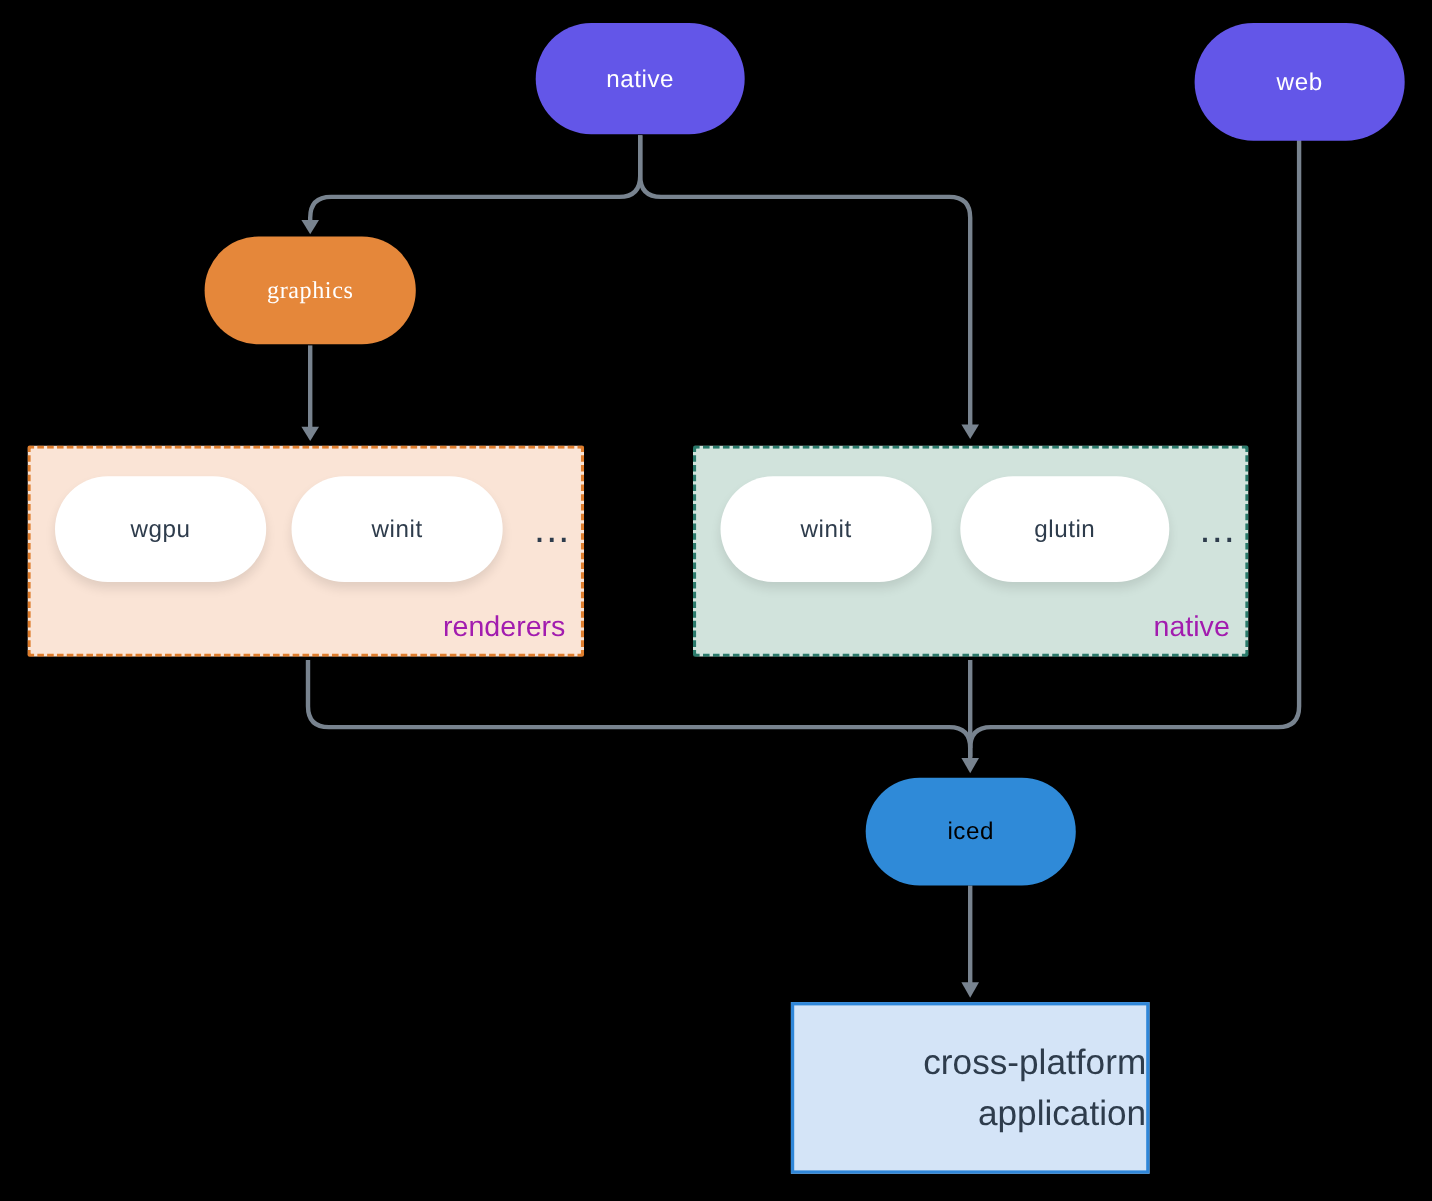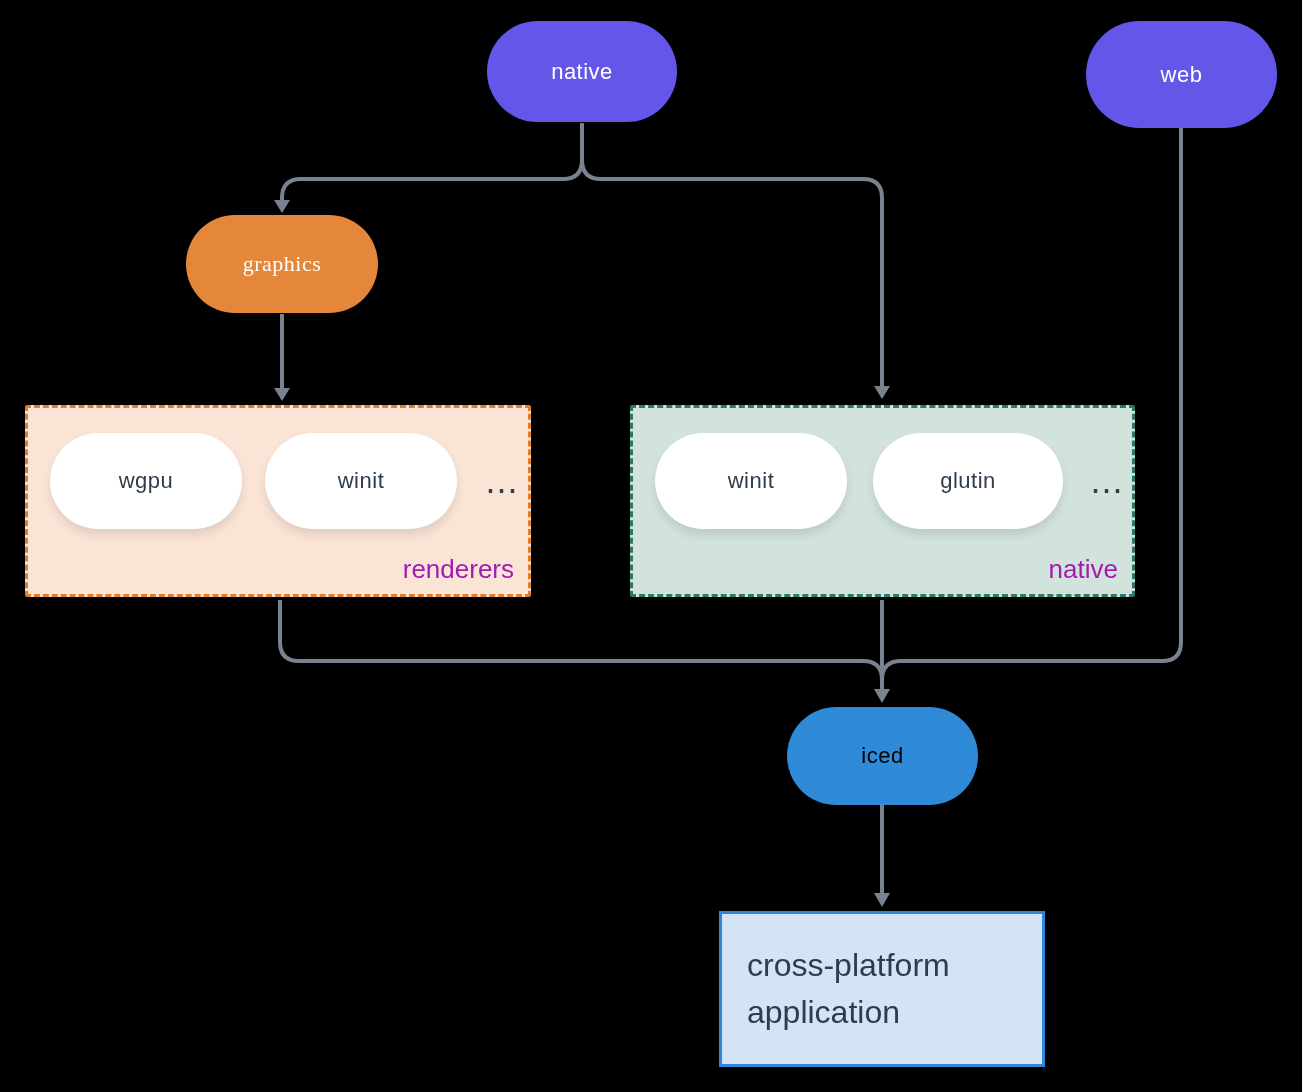--- a/index.html
+++ b/index.html
@@ -80,24 +80,23 @@
     width: 326px;
     height: 156px;
     box-sizing: border-box;
     background: #d4e4f7;
     border: 3px solid #2f86d8;
     color: #2e3c4c;
     font-size: 32px;
     line-height: 47px;
     display: flex;
     flex-direction: column;
-    align-items: flex-start;
+    align-items: flex-end;
     justify-content: center;
     text-align: center;
-    padding-left: 25px;
   }
 </style>
 </head>
 <body>
 
 <div class="canvas">
 
   <svg class="edges" viewBox="0 0 1302 1092">
 
     <path d="M582,123 L582,160 Q582,179 563,179 L301,179 Q282,179 282,198 L282,201"></path>

